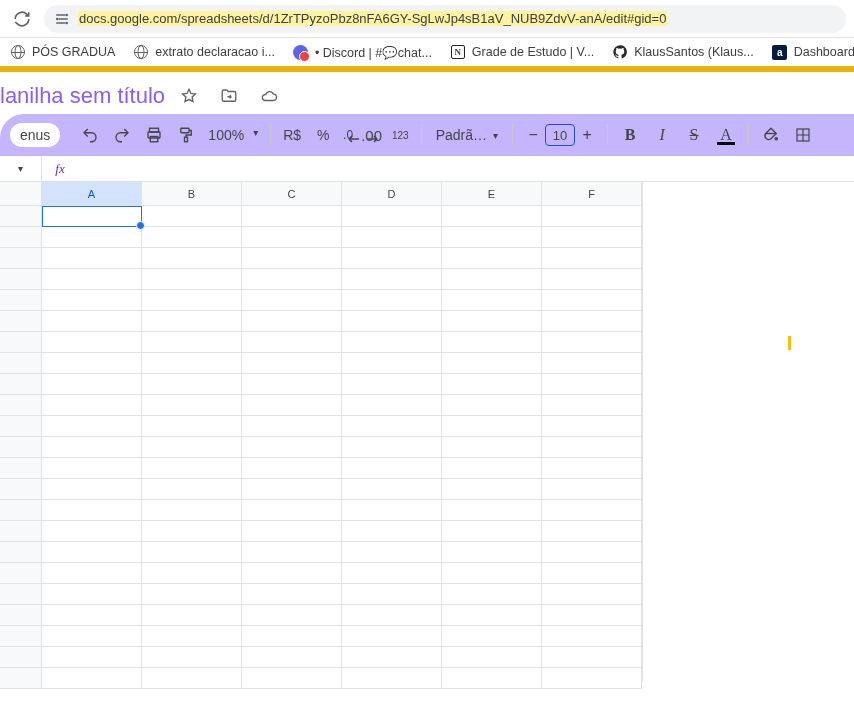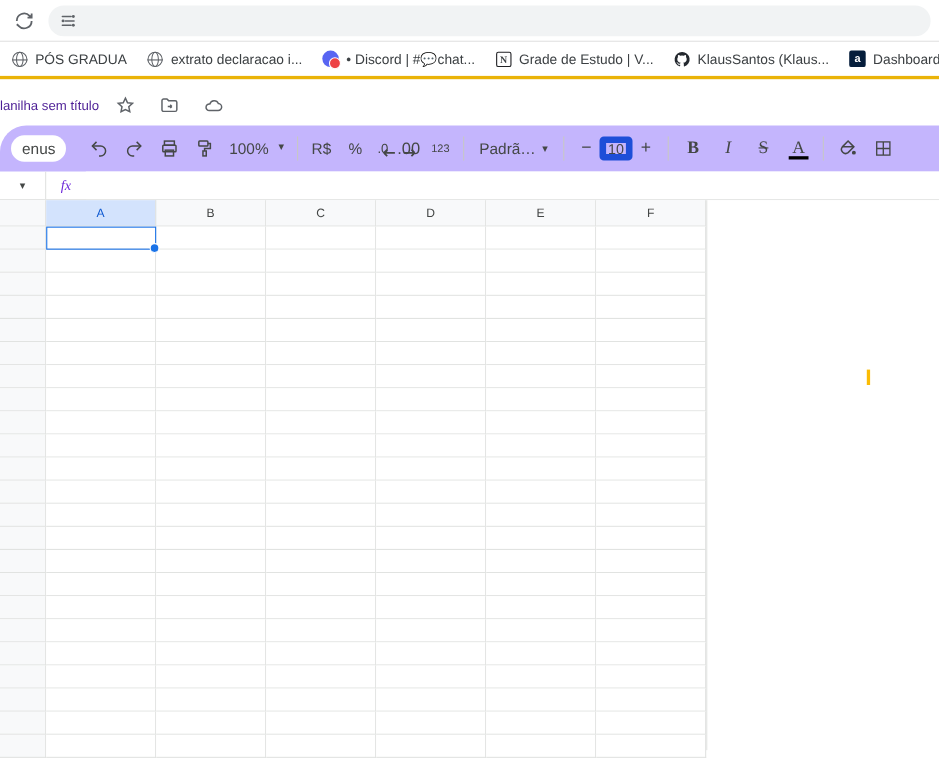--- a/index.html
+++ b/index.html
@@ -5,51 +5,51 @@
 * { margin: 0; padding: 0; box-sizing: border-box; }
 body { font-family: "Segoe UI", Arial, sans-serif; font-size: 13px; color: #202124; background: #fff; overflow: hidden; width: 854px; height: 704px; }
 
 .browser-bar { display: flex; align-items: center; height: 38px; padding: 0 8px; gap: 8px; border-bottom: 1px solid #e1e1e1; }
 .reload-icon svg { width: 18px; height: 18px; }
 .url-box { flex: 1; display: flex; align-items: center; height: 28px; background: #f1f3f4; border-radius: 14px; padding: 0 10px; gap: 8px; }
 .site-icon { display: flex; align-items: center; }
 .url-text { font-size: 13px; color: #3c4043; }
 .url-highlight { background: #fff3a0; border-radius: 2px; padding: 0 1px; }
 
-.bookmarks-bar { display: flex; align-items: center; height: 34px; padding: 0 10px; gap: 18px; border-bottom: 3px solid #eab308; }
+.bookmarks-bar { display: flex; align-items: center; height: 34px; padding: 0 10px; gap: 18px; border-bottom: 6px solid #eab308; }
 .bookmark { display: flex; align-items: center; gap: 6px; font-size: 12.5px; color: #3c4043; cursor: pointer; white-space: nowrap; }
 .bm-icon { width: 16px; height: 16px; display: flex; align-items: center; justify-content: center; }
 .globe { width: 14px; height: 14px; border: 1.3px solid #5f6368; border-radius: 50%; position: relative; }
 .globe::before { content: ""; position: absolute; left: 50%; top: -1px; bottom: -1px; width: 5px; transform: translateX(-50%); border: 1.3px solid #5f6368; border-radius: 50%; }
 .globe::after { content: ""; position: absolute; left: -1px; right: -1px; top: 50%; height: 0; border-top: 1.3px solid #5f6368; }
 .discord-dot { width: 15px; height: 15px; background: #5865f2; border-radius: 50%; position: relative; }
 .discord-dot::after { content: ""; position: absolute; width: 9px; height: 9px; background: #ed4245; border-radius: 50%; bottom: -2px; right: -2px; border: 1px solid #fff; }
 .notion-n { width: 14px; height: 14px; border: 1.4px solid #202124; border-radius: 2px; display: flex; align-items: center; justify-content: center; font-size: 9px; font-weight: 700; font-family: Georgia, serif; }
 .github-icon svg { width: 16px; height: 16px; }
 .alura-a { width: 15px; height: 15px; background: #051d3b; color: #fff; font-size: 10px; font-weight: 700; display: flex; align-items: center; justify-content: center; border-radius: 2px; }
 
 .doc-header { padding: 6px 10px 0 0; }
 .title-row { display: flex; align-items: center; gap: 10px; padding: 4px 0 4px 0; }
-.doc-title { font-size: 12px; color: #4c1d95; }
+.doc-title { font-size: 22px; color: #8b5cf6; }
 .title-icons { display: flex; align-items: center; gap: 12px; }
 .title-icons svg { width: 18px; height: 18px; }
 .menu-row { display: flex; gap: 2px; padding: 2px 0 8px 0; }
 .menu-item { padding: 4px 8px; font-size: 14px; color: #202124; cursor: pointer; border-radius: 4px; }
 
 .toolbar { display: flex; align-items: center; height: 42px; background: #c4b5fd; border-radius: 24px 0 0 0; margin-left: 0; padding: 0 10px; gap: 4px; }
 .menus-pill { background: #fff; padding: 4px 10px; border-radius: 12px; font-size: 14px; color: #444746; }
 .tb-btn { width: 28px; height: 28px; display: flex; align-items: center; justify-content: center; border-radius: 4px; cursor: pointer; color: #444746; }
 .tb-btn svg { width: 18px; height: 18px; }
 .tb-sep { width: 1px; height: 22px; background: #c7c7c7; margin: 0 4px; }
 .zoom { display: flex; gap: 9px; font-size: 14px; color: #444746; padding: 0 4px; }
 .dd-caret { font-size: 10px; color: #444746; }
 .font-sel { display: flex; align-items: center; gap: 6px; font-size: 14px; color: #444746; padding: 0 6px; }
 .size-box { display: flex; align-items: center; gap: 0; }
 .size-btn { width: 24px; height: 24px; display: flex; align-items: center; justify-content: center; font-size: 16px; color: #444746; cursor: pointer; }
-.size-input { width: 30px; height: 22px; border: 6px solid #1d4ed8; border-radius: 4px; text-align: center; font-size: 13px; color: #444746; background: transparent; }
+.size-input { width: 30px; height: 22px; border: 1px solid #1d4ed8; border-radius: 4px; text-align: center; font-size: 13px; color: #444746; background: transparent; }
 .fmt-btn { width: 28px; height: 28px; display: flex; align-items: center; justify-content: center; cursor: pointer; font-family: Georgia, serif; font-size: 16px; color: #444746; }
 .text-color { position: relative; }
 .text-color::after { content: ""; position: absolute; left: 5px; right: 5px; bottom: 4px; height: 3px; background: #000; }
 .fill-color svg { width: 18px; height: 18px; }
 .borders svg { width: 18px; height: 18px; }
 
 .fx-row { display: flex; align-items: center; height: 26px; border-bottom: 1px solid #e1e3e1; }
 .name-box { width: 42px; height: 100%; display: flex; align-items: center; justify-content: center; border-right: 1px solid #e1e3e1; color: #444746; font-size: 12px; gap: 2px; }
 .fx-label { width: 36px; text-align: center; font-style: italic; font-family: Georgia, serif; color: #6d28d9; font-size: 13px; }
 .fx-input { border: none; outline: none; font-size: 13px; flex: 1; height: 100%; padding: 0 4px; }
@@ -84,20 +84,21 @@
     <span class="site-icon">
       <svg width="16" height="16" viewBox="0 0 24 24" fill="#5f6368">
           <rect x="3" y="5" width="14" height="2" rx="1"></rect>
           <rect x="7" y="11" width="14" height="2" rx="1"></rect>
           <rect x="3" y="17" width="14" height="2" rx="1"></rect>
           <circle cx="19" cy="6" r="2"></circle>
           <circle cx="5" cy="12" r="2"></circle>
           <circle cx="19" cy="18" r="2"></circle>
         </svg>
     </span>
+    <span class="url-text"><span class="url-highlight">docs.google.com/spreadsheets/d/1ZrTPyzoPbz8nFA6GY-SgLwJp4sB1aV_NUB9ZdvV-anA/edit#gid=0</span></span>
   </div>
 </div>
 
 <div class="bookmarks-bar" id="bookmarks">
     <div class="bookmark">
       <span class="bm-icon">
         <span class="globe"></span>
       </span>
       <span>PÓS GRADUA</span>
     </div>

